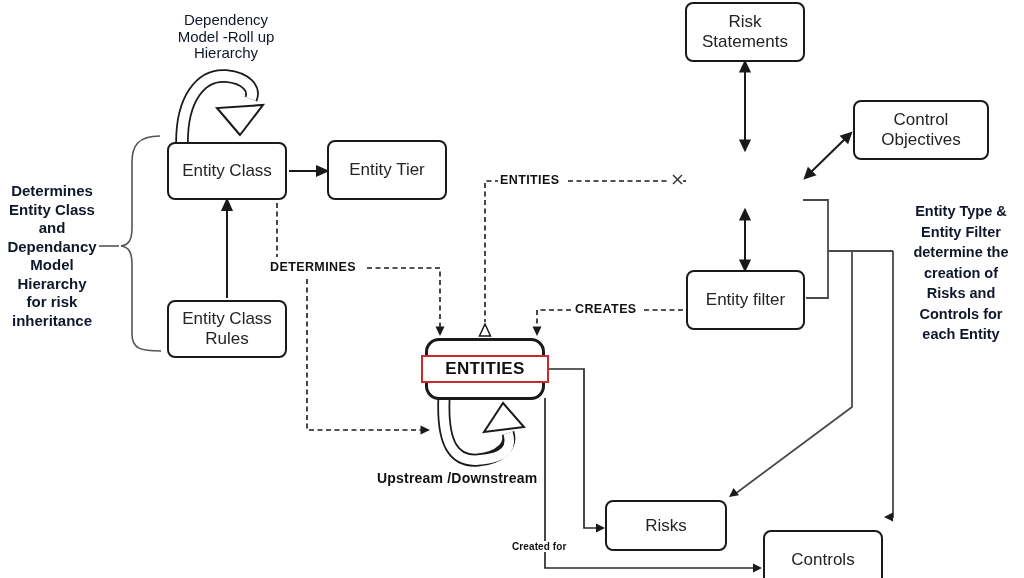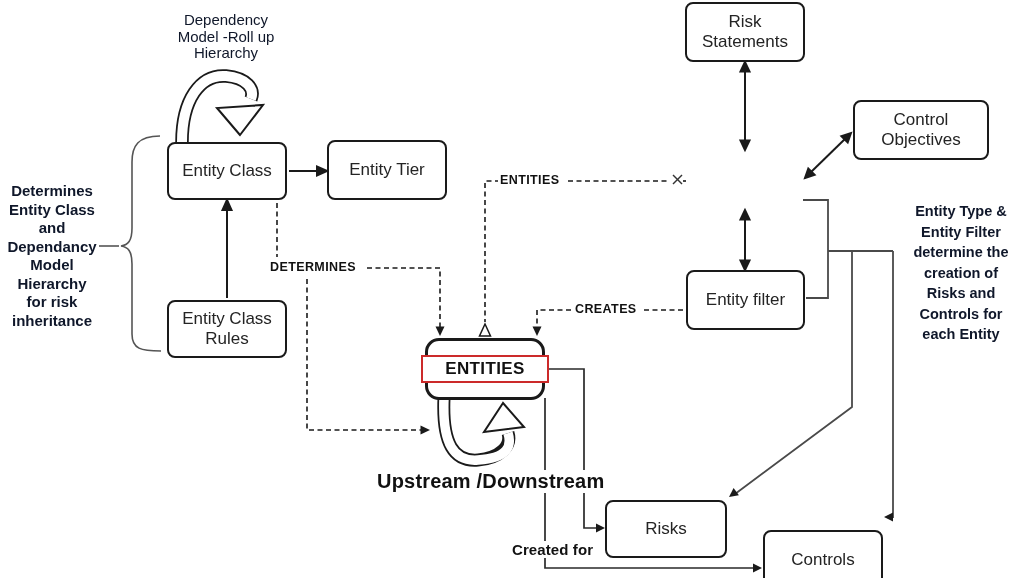--- a/index.html
+++ b/index.html
@@ -22,22 +22,22 @@
   .note{
     position:absolute;text-align:center;white-space:pre-line;color:#0f172a;
   }
   .note.regular{font-weight:400;font-size:15px;line-height:16.5px;}
   .note.bold-left{font-weight:700;font-size:15px;line-height:18.5px;}
   .note.bold-right{font-weight:700;font-size:14.5px;line-height:20.5px;}
   .edge-label{
     position:absolute;font-weight:700;font-size:12.5px;letter-spacing:.4px;color:#111;
     background:#fff;padding:0 2px;white-space:nowrap;
   }
-  .edge-label.mid{font-size:20px;letter-spacing:.2px;text-align:right;}
-  .edge-label.small{font-size:15px;font-weight:600;letter-spacing:.1px;}
+  .edge-label.mid{font-size:14px;letter-spacing:.2px;text-align:right;}
+  .edge-label.small{font-size:10px;font-weight:600;letter-spacing:.1px;}
 </style>
 </head>
 <body>
 
 <div id="stage">
 
   <svg width="1024" height="578" viewBox="0 0 1024 578">
 
     <g>
       <path d="M 182,142 C 182,100 200,74 226,76 C 247,78 255,89 251,99" fill="none" stroke="#1a1a1a" stroke-width="13.5"></path>
@@ -140,21 +140,21 @@
     </div>
 
   <div class="node" style="left:686px;top:270px;width:119px;height:60px;">
       <span>Entity filter</span>
     </div>
 
   <div class="node thick" style="left:425px;top:338px;width:120px;height:62px;">
       <span class="entities-label">ENTITIES</span>
     </div>
 
-  <div class="node" style="left:605px;top:500px;width:122px;height:58px;justify-content:center;">
+  <div class="node" style="left:605px;top:500px;width:122px;height:51px;justify-content:center;">
       <span>Risks</span>
     </div>
 
   <div class="node" style="left:763px;top:508px;width:120px;height:60px;margin-top:22px;">
       <span>Controls</span>
     </div>
 
   <div class="note regular" style="left:158px;top:12px;width:136px;">Dependency
 Model -Roll up
 Hierarchy</div>

